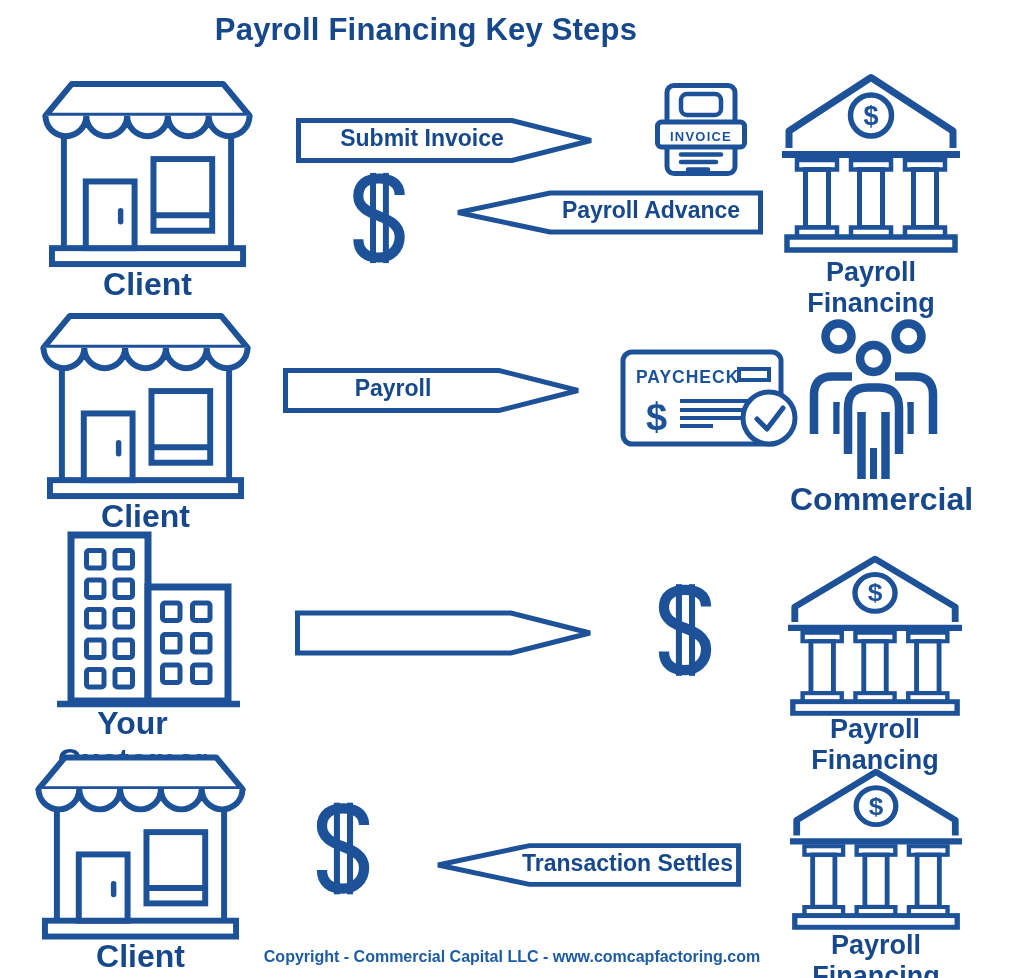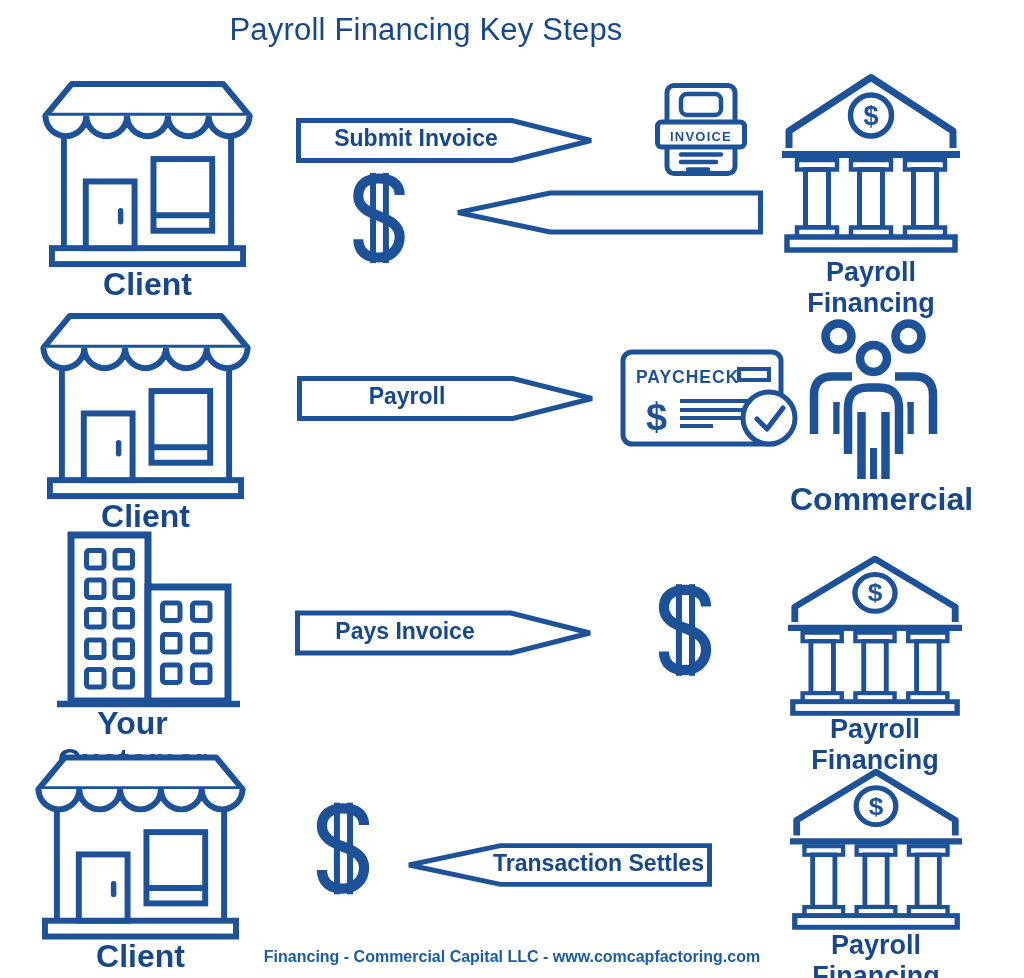--- a/index.html
+++ b/index.html
@@ -8,21 +8,21 @@
     --footer:#1d5ba3;
   }
   html,body{margin:0;padding:0;}
   body{
     width:1024px;height:978px;position:relative;background:#ffffff;
     font-family:"Liberation Sans", sans-serif;overflow:hidden;color:var(--blue);
   }
   .abs{position:absolute;}
   .title{
     left:0;top:12px;width:852px;text-align:center;
-    font-size:31px;font-weight:400;color:var(--text);letter-spacing:.2px;
+    font-size:31px;font-weight:700;color:var(--text);letter-spacing:.2px;
   }
   .lbl{
     font-weight:700;color:var(--text);text-align:center;font-size:32px;
   }
   .lbl-sm{font-size:27px;}
   .arrow{color:var(--blue);}
   .arrow svg{display:block;}
   .arrow-label{
     position:absolute;top:0;bottom:4px;display:flex;align-items:center;justify-content:center;
     font-weight:700;color:var(--text);font-size:23px;white-space:nowrap;
@@ -51,21 +51,21 @@
     <rect x="112" y="81" width="59" height="72" fill="#fff" stroke-width="6"></rect>
     <path d="M112,137.5 H171" stroke-width="6"></path>
   </svg>
 </div>
 <div class="abs lbl" style="left:42px;top:266px;width:211px;">Client</div>
 
 <div class="abs arrow" style="left:296px;top:117px;width:298px;height:47px;">
   <svg width="298" height="47" viewBox="0 0 298 47">
     <polygon points="2.5,3.5 216,3.5 295,23.5 216,43.5 2.5,43.5" fill="#fff" stroke="currentColor" stroke-width="5"></polygon>
   </svg>
-  <div class="arrow-label" style="left:14px;width:212px;text-align:center;">Submit Invoice</div>
+  <div class="arrow-label" style="left:20px;width:212px;text-align:center;">Submit Invoice</div>
 </div>
 
 <div class="abs" style="left:655px;top:83px;width:92px;height:94px;text-decoration:underline;">
   <svg width="92" height="94" viewBox="0 0 92 94" stroke="currentColor" fill="none">
     <rect x="12" y="2.5" width="68" height="88" rx="7" fill="#fff" stroke-width="5"></rect>
     <rect x="26" y="11" width="40" height="21" rx="6" stroke-width="4.5"></rect>
     <rect x="2.5" y="39" width="87" height="25" rx="4" fill="#fff" stroke-width="5"></rect>
     <text x="46" y="57.5" text-anchor="middle" font-size="13" font-weight="800" letter-spacing="1.2" fill="currentColor" stroke="none">INVOICE</text>
     <path d="M26,71.5 H66" stroke-width="4.5" stroke-linecap="round"></path>
     <path d="M26,79 H61" stroke-width="4.5" stroke-linecap="round"></path>
@@ -78,20 +78,21 @@
     <path d="M24.5,1 V99" stroke-width="6.5"></path>
       <path d="M38.5,1 V99" stroke-width="6.5"></path>
     <path d="M53.5,25 C53.5,11.5 43,7 31,7 C17.5,7 8.5,13.5 8.5,26 C8.5,38.5 19.5,43.5 31,48 C42.5,52.5 53.5,57.5 53.5,70.5 C53.5,84.5 43,93 31,93 C17.5,93 8.5,86.5 8.5,73" stroke-width="11"></path>
   </svg>
 </div>
 
 <div class="abs arrow" style="left:455px;top:190px;width:308px;height:45px;">
   <svg width="308" height="45" viewBox="0 0 308 45">
     <polygon points="305.5,3 95,3 3,22.5 95,42 305.5,42" fill="#fff" stroke="currentColor" stroke-width="5"></polygon>
   </svg>
+  <div class="arrow-label" style="left:90px;right:6px;">Payroll Advance</div>
 </div>
 
 <div class="abs" style="left:780px;top:72px;width:182px;height:181px;">
   <svg width="182" height="181" viewBox="0 0 182 181" stroke="currentColor" fill="none">
     <path d="M9,76 V59 L91,5.5 L173,59 V76" stroke-width="7" stroke-linejoin="round"></path>
     <circle cx="91" cy="43.5" r="20.5" fill="#fff" stroke-width="5.5"></circle>
     <text x="91" y="53" text-anchor="middle" font-size="27" font-weight="800" fill="currentColor" stroke="none">$</text>
     <path d="M2,82.5 H180" stroke-width="7"></path>
     <rect x="17" y="88" width="40" height="9.5" fill="#fff" stroke-width="4.5"></rect>
       <rect x="25.5" y="97.5" width="23" height="58" fill="#fff" stroke-width="5"></rect>
@@ -115,21 +116,21 @@
     <path d="M3.5,37.5 a20.5,20.5 0 0 0 41,0 a20.5,20.5 0 0 0 41,0 a20.5,20.5 0 0 0 41,0 a20.5,20.5 0 0 0 41,0 a20.5,20.5 0 0 0 41,0" fill="#fff" stroke-width="6"></path>
     <rect x="10" y="170.5" width="192" height="16" fill="#fff" stroke-width="6"></rect>
     <rect x="44" y="103.5" width="49" height="67" fill="#fff" stroke-width="6"></rect>
     <path d="M79,133 V144" stroke-width="5.5" stroke-linecap="round"></path>
     <rect x="112" y="81" width="59" height="72" fill="#fff" stroke-width="6"></rect>
     <path d="M112,137.5 H171" stroke-width="6"></path>
   </svg>
 </div>
 <div class="abs lbl" style="left:40px;top:498px;width:211px;">Client</div>
 
-<div class="abs arrow" style="left:297px;top:367px;width:298px;height:47px;margin-top:8px;">
+<div class="abs arrow" style="left:283px;top:367px;width:298px;height:47px;">
   <svg width="298" height="47" viewBox="0 0 298 47">
     <polygon points="2.5,3.5 216,3.5 295,23.5 216,43.5 2.5,43.5" fill="#fff" stroke="currentColor" stroke-width="5"></polygon>
   </svg>
   <div class="arrow-label" style="left:4px;width:212px;">Payroll</div>
 </div>
 
 <div class="abs" style="left:620px;top:349px;width:182px;height:104px;">
   <svg width="182" height="104" viewBox="0 0 182 104" stroke="currentColor" fill="none">
     <rect x="3" y="3" width="158" height="92" rx="9" fill="#fff" stroke-width="5"></rect>
     <text x="16" y="34" font-size="17.5" font-weight="800" letter-spacing="1" fill="currentColor" stroke="none">PAYCHECK</text>
@@ -186,21 +187,20 @@
     <rect x="106.5" y="133.5" width="17.5" height="17.5" rx="2.5" stroke-width="5"></rect>
       <rect x="136.5" y="133.5" width="17.5" height="17.5" rx="2.5" stroke-width="5"></rect>
   </svg>
 </div>
 <div class="abs lbl" style="left:20px;top:705px;width:225px;">Your Customer</div>
 
 <div class="abs arrow" style="left:295px;top:609px;width:298px;height:48px;">
   <svg width="298" height="48" viewBox="0 0 298 47">
     <polygon points="2.5,3.5 216,3.5 295,23.5 216,43.5 2.5,43.5" fill="#fff" stroke="currentColor" stroke-width="5"></polygon>
   </svg>
-  <div class="arrow-label" style="left:4px;width:212px;">Pays Invoice</div>
 </div>
 
 <div class="abs" style="left:656px;top:582px;width:58px;height:96px;">
   <svg width="58" height="96" viewBox="0 0 62 100" stroke="currentColor" fill="none">
     <path d="M24.5,1 V99" stroke-width="6.5"></path>
       <path d="M38.5,1 V99" stroke-width="6.5"></path>
     <path d="M53.5,25 C53.5,11.5 43,7 31,7 C17.5,7 8.5,13.5 8.5,26 C8.5,38.5 19.5,43.5 31,48 C42.5,52.5 53.5,57.5 53.5,70.5 C53.5,84.5 43,93 31,93 C17.5,93 8.5,86.5 8.5,73" stroke-width="11"></path>
   </svg>
 </div>
 
@@ -240,21 +240,21 @@
 <div class="abs lbl" style="left:35px;top:938px;width:211px;">Client</div>
 
 <div class="abs" style="left:314px;top:801px;width:58px;height:95px;">
   <svg width="58" height="95" viewBox="0 0 62 100" stroke="currentColor" fill="none">
     <path d="M24.5,1 V99" stroke-width="6.5"></path>
       <path d="M38.5,1 V99" stroke-width="6.5"></path>
     <path d="M53.5,25 C53.5,11.5 43,7 31,7 C17.5,7 8.5,13.5 8.5,26 C8.5,38.5 19.5,43.5 31,48 C42.5,52.5 53.5,57.5 53.5,70.5 C53.5,84.5 43,93 31,93 C17.5,93 8.5,86.5 8.5,73" stroke-width="11"></path>
   </svg>
 </div>
 
-<div class="abs arrow" style="left:406px;top:841px;width:306px;height:48px;">
+<div class="abs arrow" style="left:435px;top:841px;width:306px;height:48px;">
   <svg width="306" height="48" viewBox="0 0 308 45">
     <polygon points="305.5,3 95,3 3,22.5 95,42 305.5,42" fill="#fff" stroke="currentColor" stroke-width="5"></polygon>
   </svg>
   <div class="arrow-label" style="left:85px;right:6px;">Transaction Settles</div>
 </div>
 
 <div class="abs" style="left:788px;top:767px;width:176px;height:163px;">
   <svg width="176" height="163" viewBox="0 0 182 181" preserveAspectRatio="none" stroke="currentColor" fill="none">
     <path d="M9,76 V59 L91,5.5 L173,59 V76" stroke-width="7" stroke-linejoin="round"></path>
     <circle cx="91" cy="43.5" r="20.5" fill="#fff" stroke-width="5.5"></circle>
@@ -267,13 +267,13 @@
       <rect x="79.5" y="97.5" width="23" height="58" fill="#fff" stroke-width="5"></rect>
       <rect x="71" y="155.5" width="40" height="9.5" fill="#fff" stroke-width="4.5"></rect>
     <rect x="125" y="88" width="40" height="9.5" fill="#fff" stroke-width="4.5"></rect>
       <rect x="133.5" y="97.5" width="23" height="58" fill="#fff" stroke-width="5"></rect>
       <rect x="125" y="155.5" width="40" height="9.5" fill="#fff" stroke-width="4.5"></rect>
     <rect x="7" y="165" width="168" height="13" fill="#fff" stroke-width="5.5"></rect>
   </svg>
 </div>
 <div class="abs lbl lbl-sm" style="left:776px;top:930px;width:200px;">Payroll Financing</div>
 
-<div class="abs footer">Financing - Commercial Capital LLC - www.comcapfactoring.com</div>
+<div class="abs footer">Copyright - Commercial Capital LLC - www.comcapfactoring.com</div>
 
 </body></html>

